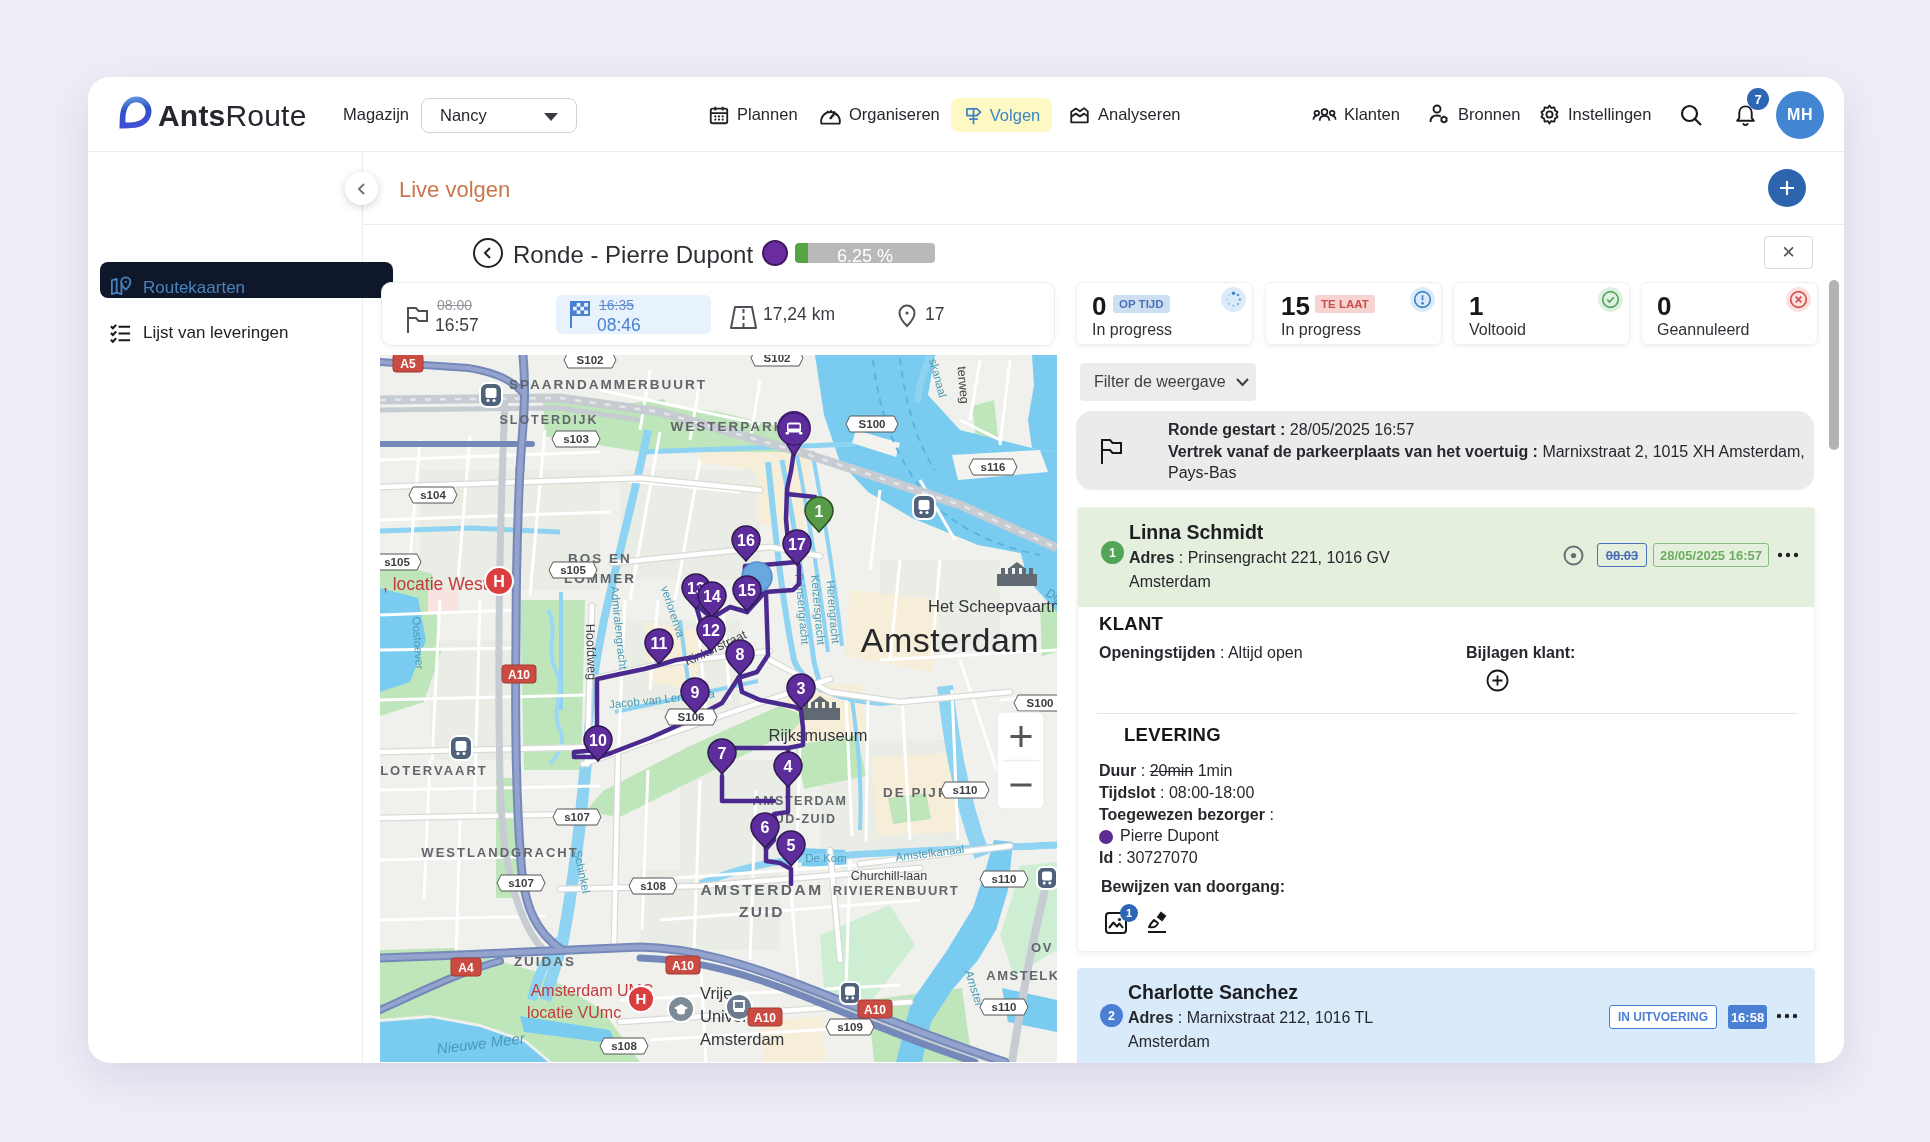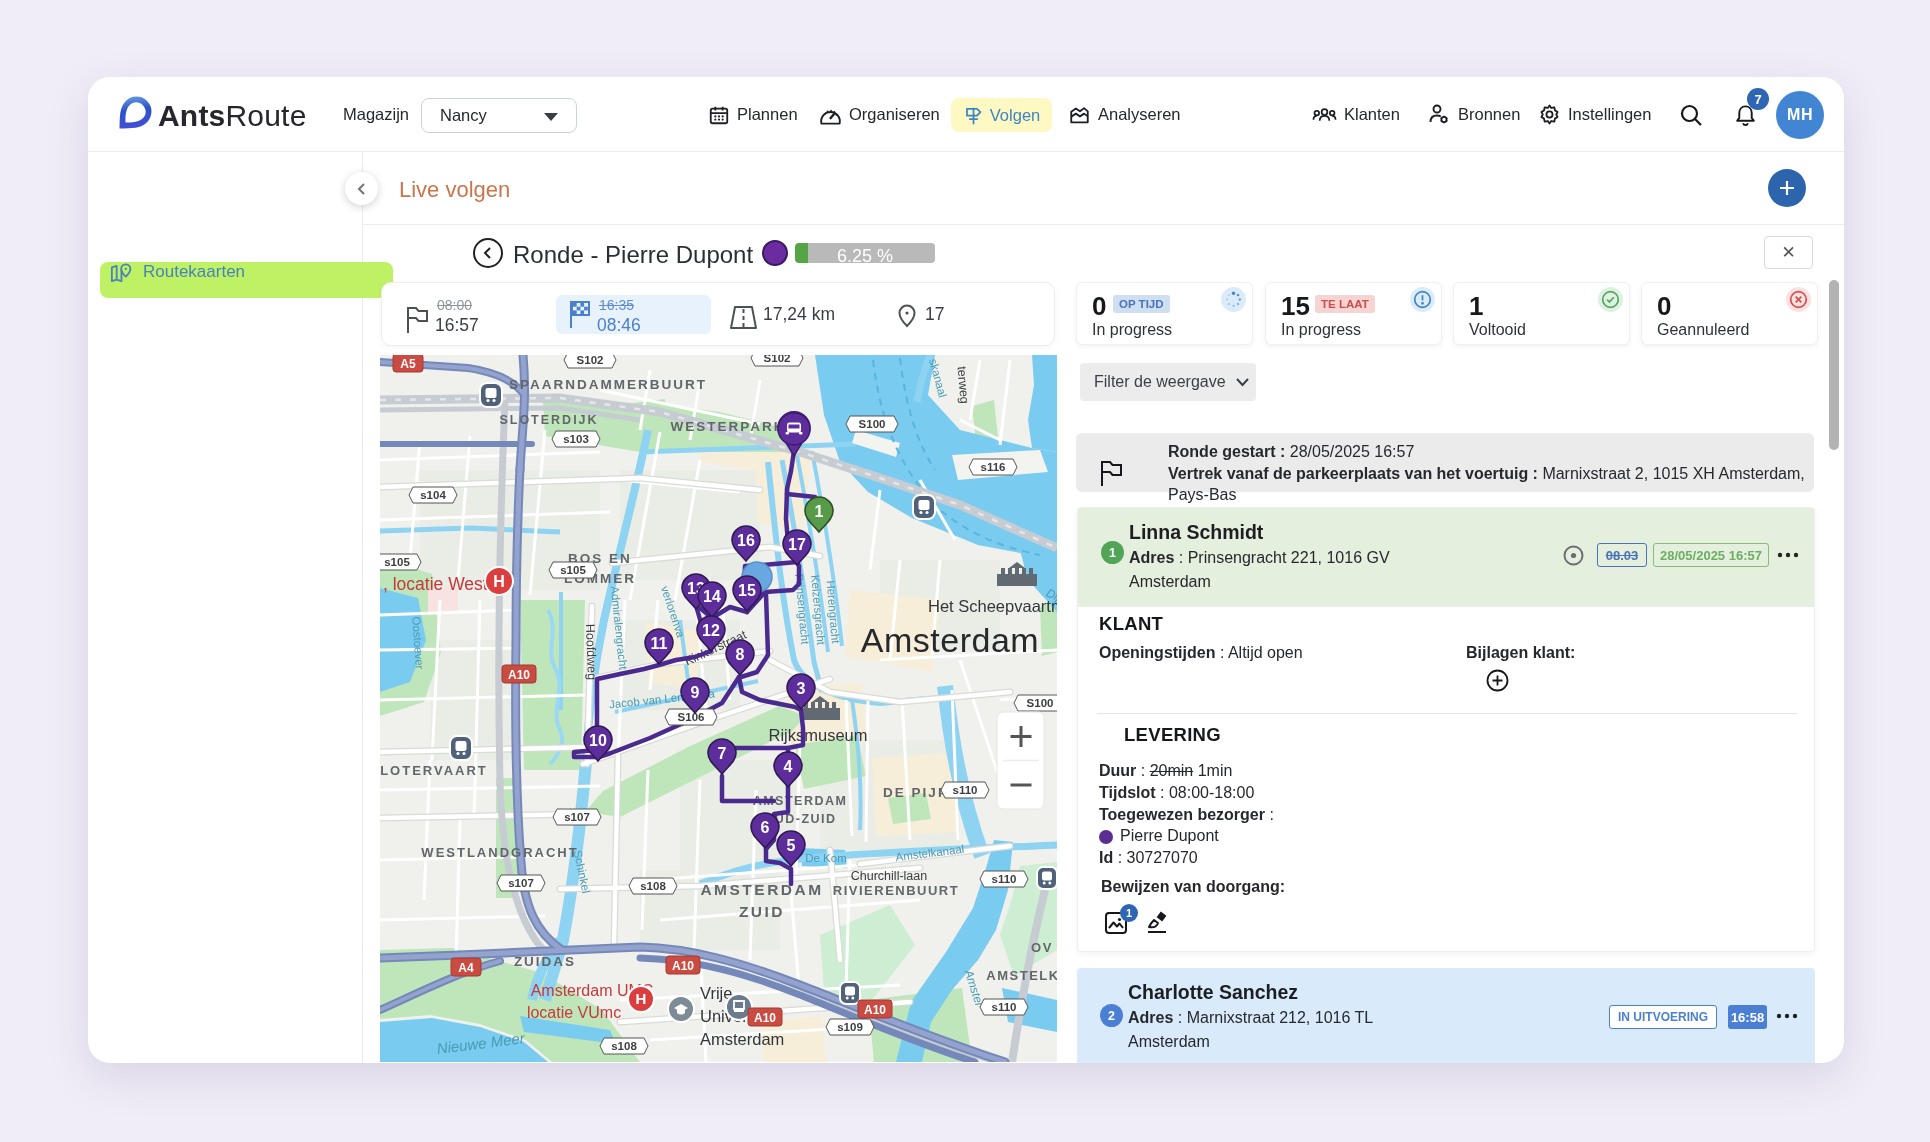--- a/index.html
+++ b/index.html
@@ -15,21 +15,21 @@
 .nv { position:absolute; top:0; height:75px; display:flex; align-items:center; gap:7px; font-size:16.5px; color:#26282d; }
 .nv svg { display:block; }
 .pill-volgen { position:absolute; left:863px; top:21px; width:101px; height:34px; background:#fef9c3; border-radius:8px; display:flex; align-items:center; justify-content:center; gap:6px; color:#3d85c6; font-size:16.5px; }
 .drop { position:absolute; left:333px; top:21px; width:156px; height:35px; border:1px solid #cdd2d8; border-radius:8px; display:flex; align-items:center; font-size:16.5px; color:#26282d; padding-left:18px; }
 .drop .caret { position:absolute; right:18px; top:14px; width:0; height:0; border-left:7px solid transparent; border-right:7px solid transparent; border-top:8px solid #3a3d42; }
 .badge7 { position:absolute; left:1659px; top:11px; width:22px; height:22px; border-radius:50%; background:#2e66b4; color:#fff; font-size:13px; font-weight:bold; display:flex; align-items:center; justify-content:center; }
 .avatar { position:absolute; left:1688px; top:14px; width:48px; height:48px; border-radius:50%; background:#4286d3; color:#fff; font-size:16px; font-weight:bold; display:flex; align-items:center; justify-content:center; letter-spacing:.5px; }
 
 
 .sidebar-div { position:absolute; left:274px; top:75px; width:1px; height:911px; background:#ececec; }
-.side-item1 { position:absolute; left:12px; top:185px; width:293px; height:36px; background:#bef264; border-radius:8px; display:flex; align-items:flex-start; gap:11px; padding-left:9px; color:#4a82bb; font-size:17px; }
+.side-item1 { position:absolute; left:12px; top:185px; width:293px; height:36px; background:#0f172a; border-radius:8px; display:flex; align-items:flex-end; gap:11px; padding-left:9px; color:#4a82bb; font-size:17px; }
 .side-item2 { position:absolute; left:12px; top:238px; width:247px; height:36px; display:flex; align-items:center; gap:11px; padding-left:9px; color:#202227; font-size:17px; }
 
 
 .lv-border { position:absolute; left:275px; top:147px; width:1481px; height:1px; background:#ececec; }
 .back-circle { position:absolute; left:257px; top:95px; width:33px; height:33px; border-radius:50%; background:#fff; box-shadow:0 2px 8px rgba(0,0,0,.18); display:flex; align-items:center; justify-content:center; }
 .lv-title { position:absolute; left:311px; top:100px; font-size:22px; color:#c9764c; }
 .fab { position:absolute; left:1680px; top:92px; width:38px; height:38px; border-radius:50%; background:#2c64ae; display:flex; align-items:center; justify-content:center; }
 
 
 .rh-circ { position:absolute; left:385px; top:161px; width:30px; height:30px; border-radius:50%; border:2px solid #222; display:flex; align-items:center; justify-content:center; }
@@ -48,21 +48,21 @@
 .st-strike.b { color:#5d8cd0; }
 .st-main.b { color:#4a80ce; }
 
 
 .scard { position:absolute; top:205px; width:177px; height:63px; background:#fff; border:1px solid #f0f0f0; border-radius:6px; box-shadow:0 2px 5px rgba(0,0,0,.05); }
 .scard .num { position:absolute; left:15px; top:8px; font-size:26px; font-weight:bold; color:#17181c; }
 .scard .lab { position:absolute; left:15px; top:38px; font-size:16px; color:#2f3237; }
 .chip { position:absolute; top:12px; height:18px; border-radius:3px; font-size:11.5px; font-weight:bold; display:flex; align-items:center; padding:0 6px; }
 .scard .ico { position:absolute; right:6px; top:4px; width:25px; height:25px; border-radius:50%; display:flex; align-items:center; justify-content:center; }
 .filter-btn { position:absolute; left:992px; top:286px; width:176px; height:38px; background:#ececec; border-radius:4px; display:flex; align-items:center; font-size:16px; color:#3c3f44; padding-left:14px; gap:9px; white-space:nowrap; }
-.graybox { position:absolute; left:988px; top:334px; width:738px; height:59px; background:#ebebeb; border-radius:6px;margin-top:22px; }
+.graybox { position:absolute; left:988px; top:334px; width:738px; height:79px; background:#ebebeb; border-radius:16px; }
 .graybox .txt { position:absolute; left:92px; top:8px; font-size:16px; color:#26282d; line-height:21.5px; }
 .card1 { position:absolute; left:989px; top:430px; width:738px; height:445px; background:#fff; border:1px solid #efefef; border-radius:4px; box-shadow:0 2px 6px rgba(0,0,0,.05); }
 .card1 .ghead { position:absolute; left:0; top:0; width:736px; height:99px; background:#e5efdd; }
 .numcirc { position:absolute; width:23px; height:23px; border-radius:50%; color:#fff; font-size:12.5px; font-weight:bold; display:flex; align-items:center; justify-content:center; }
 .name { font-size:19.5px; font-weight:bold; color:#1c1e22; }
 .bodyline { font-size:16px; color:#26282d; }
 .chip2 { position:absolute; height:24px; border-radius:3px; font-size:13px; font-weight:bold; display:flex; align-items:center; justify-content:center; }
 .card2 { position:absolute; left:989px; top:891px; width:738px; height:95px; background:#d9eafa; border-radius:4px 4px 0 0; }
 .scrollthumb { position:absolute; left:1741px; top:203px; width:10px; height:170px; background:#b3b3b3; border-radius:5px; }
 .klant-h { font-size:18.5px; font-weight:bold; color:#17181c; letter-spacing:.3px; }
@@ -173,20 +173,27 @@
   <div class="avatar">MH</div>
 
   <div class="sidebar-div"></div>
   <div class="side-item1">
     <svg width="23" height="23" viewBox="0 0 24 24" fill="none" stroke="#4a82bb" stroke-width="1.9">
         <path d="M3 5.5 L8 4 V18.5 L3 20 Z M8 18.5 L13 20 M13 8 V20 L8 18.5" stroke-linejoin="round"></path>
         <path d="M17.5 2.5 c2.7 0 4.8 2.1 4.8 4.8 0 3.4-4.8 8-4.8 8 s-4.8-4.6-4.8-8 c0-2.7 2.1-4.8 4.8-4.8 Z" stroke-linejoin="round"></path>
         <circle cx="17.5" cy="7.2" r="1.1" fill="#4a82bb" stroke="none"></circle>
       </svg>
     Routekaarten
+  </div>
+  <div class="side-item2">
+    <svg width="23" height="23" viewBox="0 0 24 24" fill="none" stroke="#17181c" stroke-width="2.1">
+        <path d="M10 5 h12 M10 12 h12 M10 19 h12"></path>
+        <path d="M2 4.5 l2 2 3.5-3.5 M2 11.5 l2 2 3.5-3.5 M2 18.5 l2 2 3.5-3.5" stroke-width="2.2"></path>
+      </svg>
+    Lijst van leveringen
   </div>
 
   <div class="lv-border"></div>
   <div class="back-circle">
       <svg width="14" height="14" viewBox="0 0 14 14" fill="none" stroke="#707478" stroke-width="2">
         <path d="M9 2 L4 7 L9 12"></path>
       </svg>
     </div>
   <div class="lv-title">Live volgen</div>
   <div class="fab">

